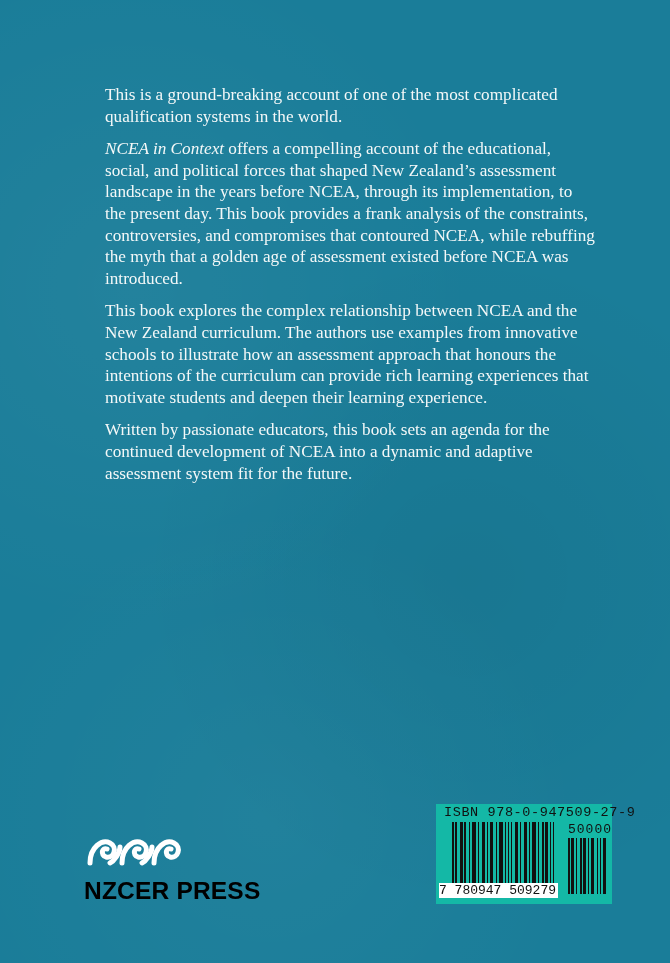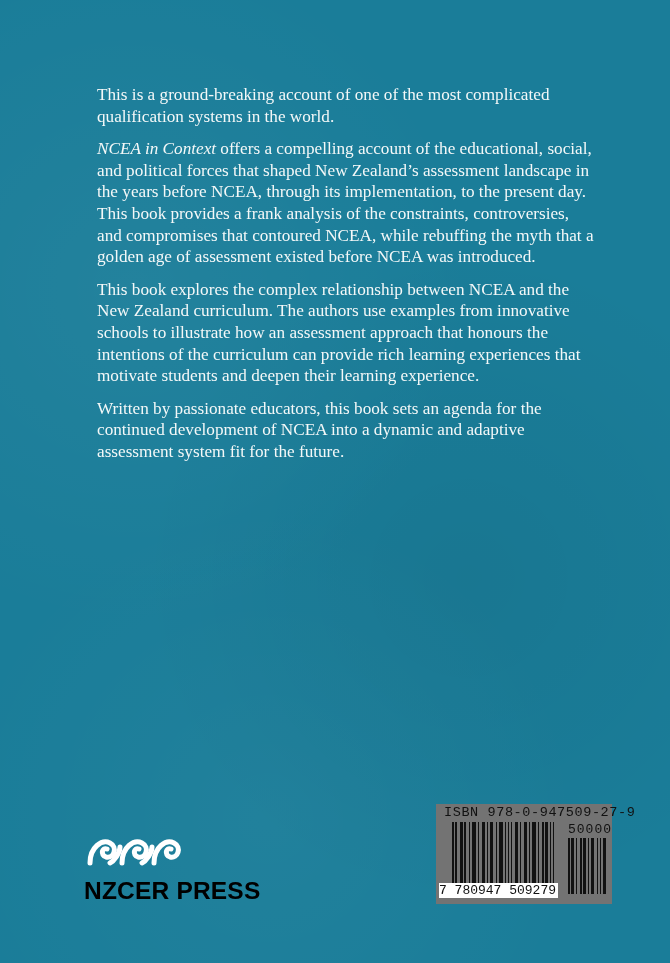--- a/index.html
+++ b/index.html
@@ -10,35 +10,35 @@
         radial-gradient(circle at 20% 30%, rgba(255,255,255,0.04) 0, transparent 40%),
         radial-gradient(circle at 70% 60%, rgba(0,0,0,0.05) 0, transparent 45%),
         radial-gradient(circle at 40% 85%, rgba(255,255,255,0.03) 0, transparent 35%);
       font-family:"Liberation Serif", "DejaVu Serif", serif;
       color:#f4f8f8;
     }
     .blurb {
       position:absolute; left:97px; top:84px; width:500px;
       font-size:17.2px; line-height:21.6px;
     }
-    .blurb p { margin:0 0 11px 0; }
+    .blurb p { margin:0 0 11px 8px; }
     .blurb em { font-style:italic; }
     .logo {
       position:absolute; left:86px; top:833px; width:150px;
     }
     .logo svg { display:block; }
     .logo-text {
       position:absolute; left:-2px; top:44px;
       font-family:"Liberation Sans", "DejaVu Sans", sans-serif;
       font-weight:bold; font-size:24.5px; letter-spacing:0.2px;
       color:#000000; white-space:nowrap;
     }
     .barcode-box {
       position:absolute; left:436px; top:804px; width:176px; height:100px;
-      background:#737373;
+      background:#14b8a6;
     }
     .isbn-text {
       position:absolute; left:8px; top:1px;
       font-family:"Liberation Mono", "DejaVu Sans Mono", monospace;
       font-size:13.5px; color:#111; letter-spacing:0.6px; white-space:nowrap;
     }
     .bars-main {
       position:absolute; left:16px; top:18px; width:110px; height:72px;
       display:flex; align-items:flex-start;
     }

